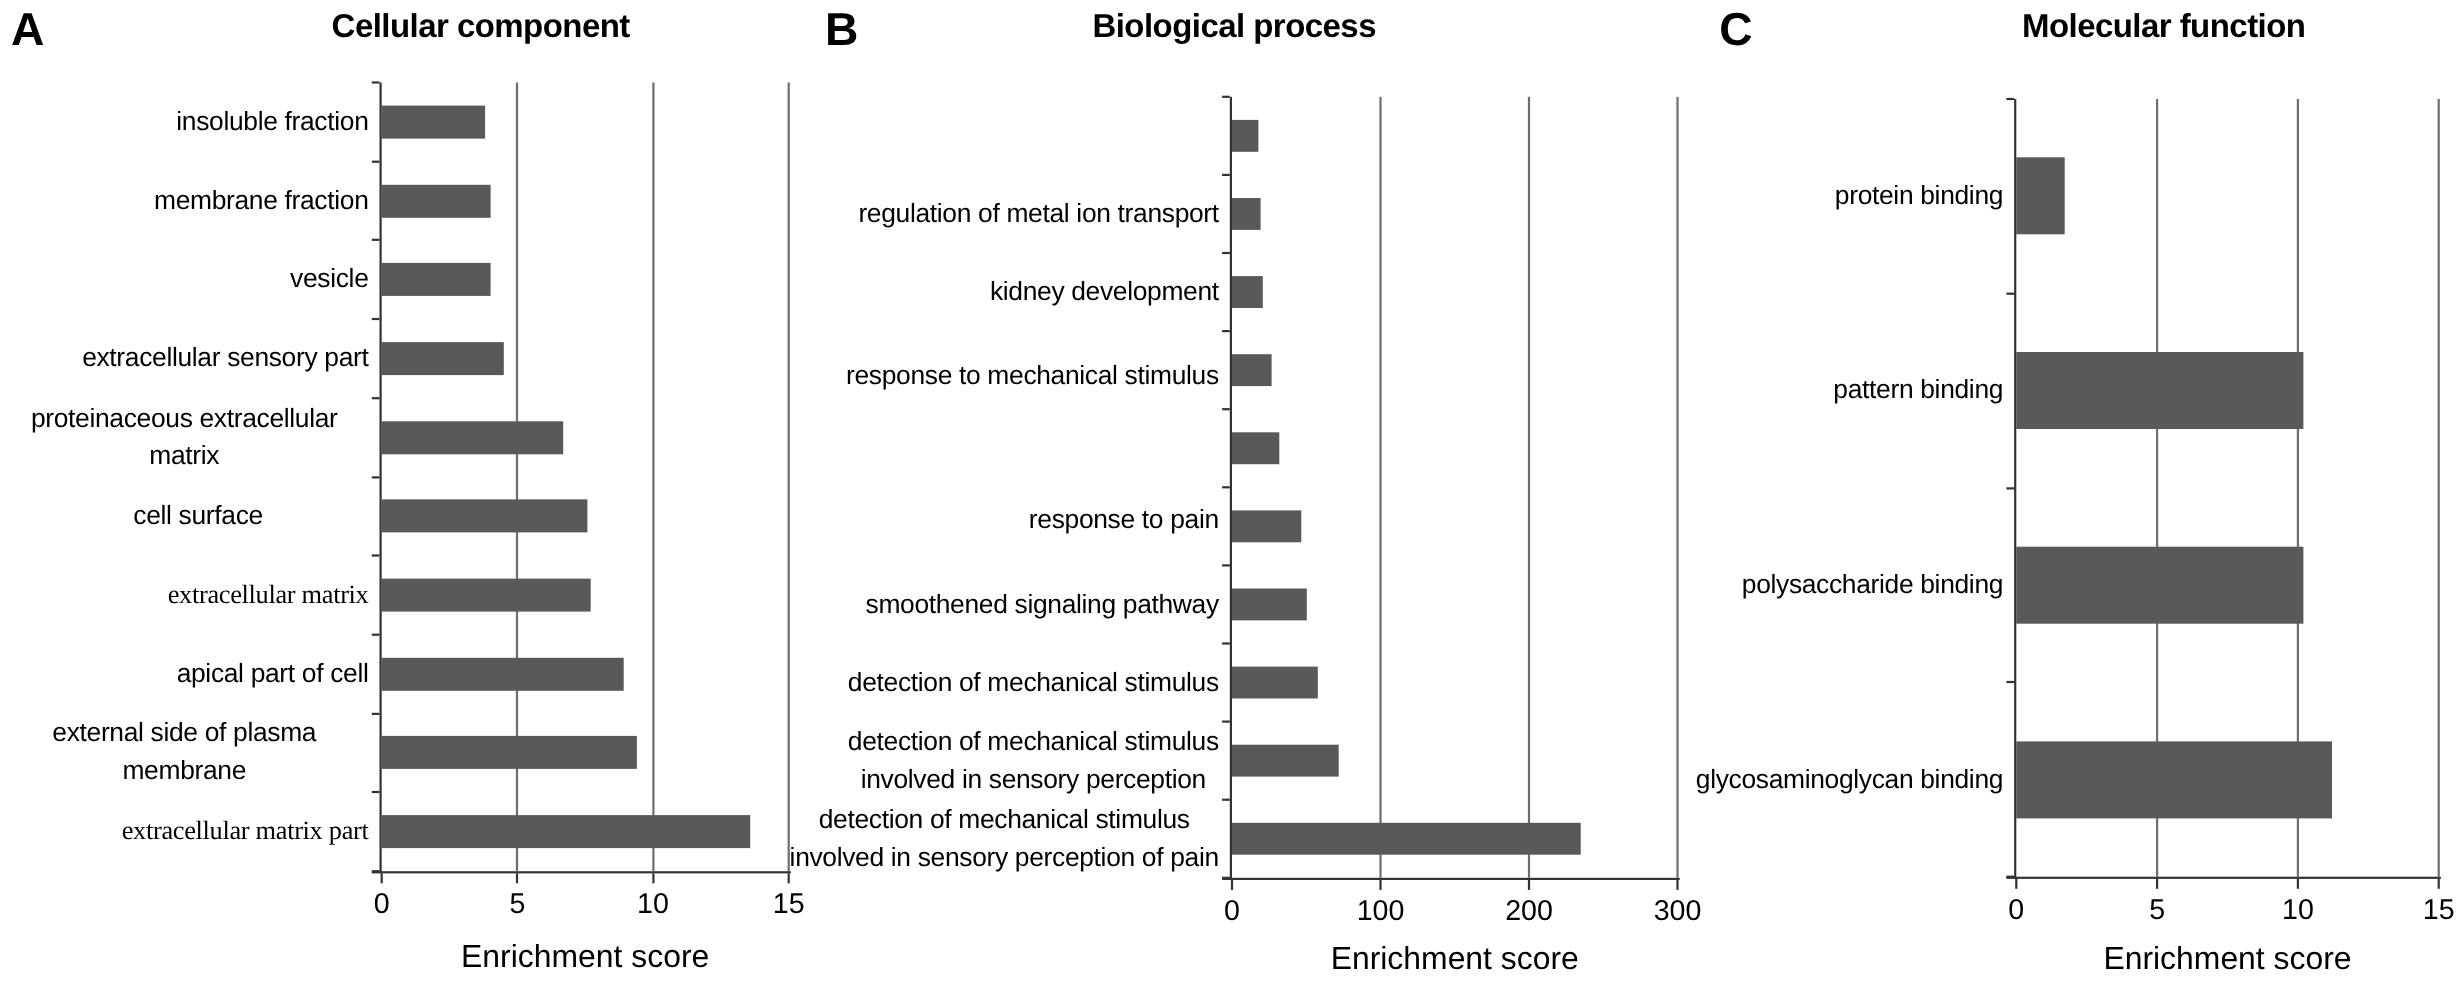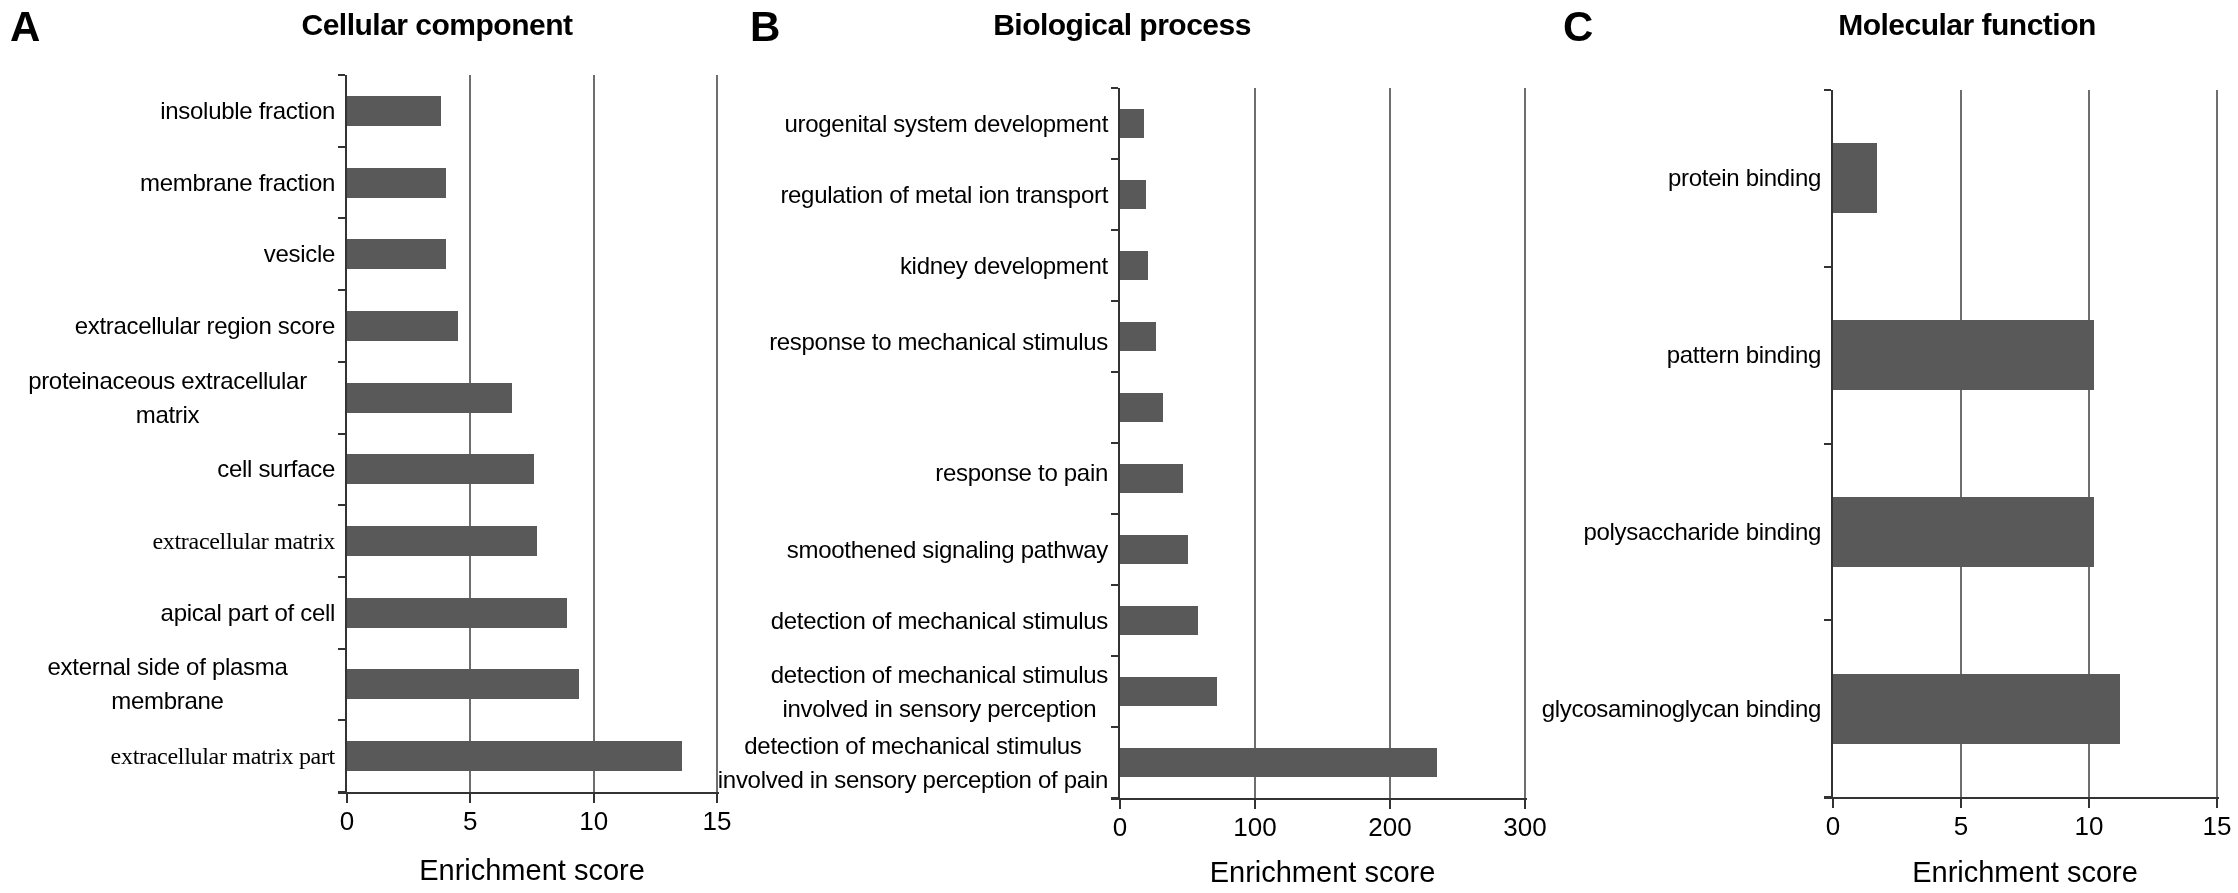--- a/index.html
+++ b/index.html
@@ -100,23 +100,23 @@
       <div class="tick-label" style="left: 347px; top: 806px;">0</div>
       <div class="x-tick" style="left: 469.333px; top: 794px;"></div>
       <div class="tick-label" style="left: 470.333px; top: 806px;">5</div>
       <div class="x-tick" style="left: 592.667px; top: 794px;"></div>
       <div class="tick-label" style="left: 593.667px; top: 806px;">10</div>
       <div class="x-tick" style="left: 716px; top: 794px;"></div>
       <div class="tick-label" style="left: 717px; top: 806px;">15</div>
       <div class="cat-label" style="right: 1903px; top: 110.85px;">insoluble fraction</div>
       <div class="cat-label" style="right: 1903px; top: 182.55px;">membrane fraction</div>
       <div class="cat-label" style="right: 1903px; top: 254.25px;">vesicle</div>
-      <div class="cat-label" style="right: 1903px; top: 325.95px;">extracellular region score</div>
+      <div class="cat-label" style="right: 1903px; top: 325.95px;">extracellular sensory part</div>
       <div class="cat-label" style="right: 1903px; top: 397.65px;">proteinaceous extracellular matrix</div>
-      <div class="cat-label" style="right: 1903px; top: 469.35px; text-align: right;">cell surface</div>
+      <div class="cat-label" style="right: 1999px; top: 469.35px; text-align: right;">cell surface</div>
       <div class="cat-label" style="right: 1903px; top: 541.05px; font-family: Liberation Serif, serif;">extracellular matrix</div>
       <div class="cat-label" style="right: 1903px; top: 612.75px;">apical part of cell</div>
       <div class="cat-label" style="right: 1903px; top: 684.45px;">external side of plasma membrane</div>
       <div class="cat-label" style="right: 1903px; top: 756.15px; font-family: Liberation Serif, serif;">extracellular matrix part</div>
     </section>
 
   <section class="panel">
     <div class="panel-letter" style="left: 750px; top: 6px;">B</div>
     <h2 class="panel-title" style="left: 1122px; top: 8px;">Biological process</h2>
     <div class="axis-label" style="left: 1322.5px; top: 856px;">Enrichment score</div>
@@ -147,21 +147,20 @@
       <div class="cat-tick" style="left: 1111px; top: 726px;"></div>
       <div class="cat-tick" style="left: 1111px; top: 797px;"></div>
       <div class="x-tick" style="left: 1119px; top: 800px;"></div>
       <div class="tick-label" style="left: 1120px; top: 812px;">0</div>
       <div class="x-tick" style="left: 1254px; top: 800px;"></div>
       <div class="tick-label" style="left: 1255px; top: 812px;">100</div>
       <div class="x-tick" style="left: 1389px; top: 800px;"></div>
       <div class="tick-label" style="left: 1390px; top: 812px;">200</div>
       <div class="x-tick" style="left: 1524px; top: 800px;"></div>
       <div class="tick-label" style="left: 1525px; top: 812px;">300</div>
-      <div class="cat-label" style="right: 1130px; top: 123.5px;">urogenital system development</div>
       <div class="cat-label" style="right: 1130px; top: 194.5px;">regulation of metal ion transport</div>
       <div class="cat-label" style="right: 1130px; top: 265.5px;">kidney development</div>
       <div class="cat-label" style="right: 1130px; top: 342px; margin-left: 17px;">response to mechanical stimulus</div>
       <div class="cat-label" style="right: 1130px; top: 473px;">response to pain</div>
       <div class="cat-label" style="right: 1130px; top: 549.5px;">smoothened signaling pathway</div>
       <div class="cat-label" style="right: 1130px; top: 620.5px;">detection of mechanical stimulus</div>
       <div class="cat-label" style="right: 1130px; top: 691.5px;">detection of mechanical stimulus
 involved in sensory perception</div>
       <div class="cat-label" style="right: 1130px; top: 762.5px;">detection of mechanical stimulus
 involved in sensory perception of pain</div>

